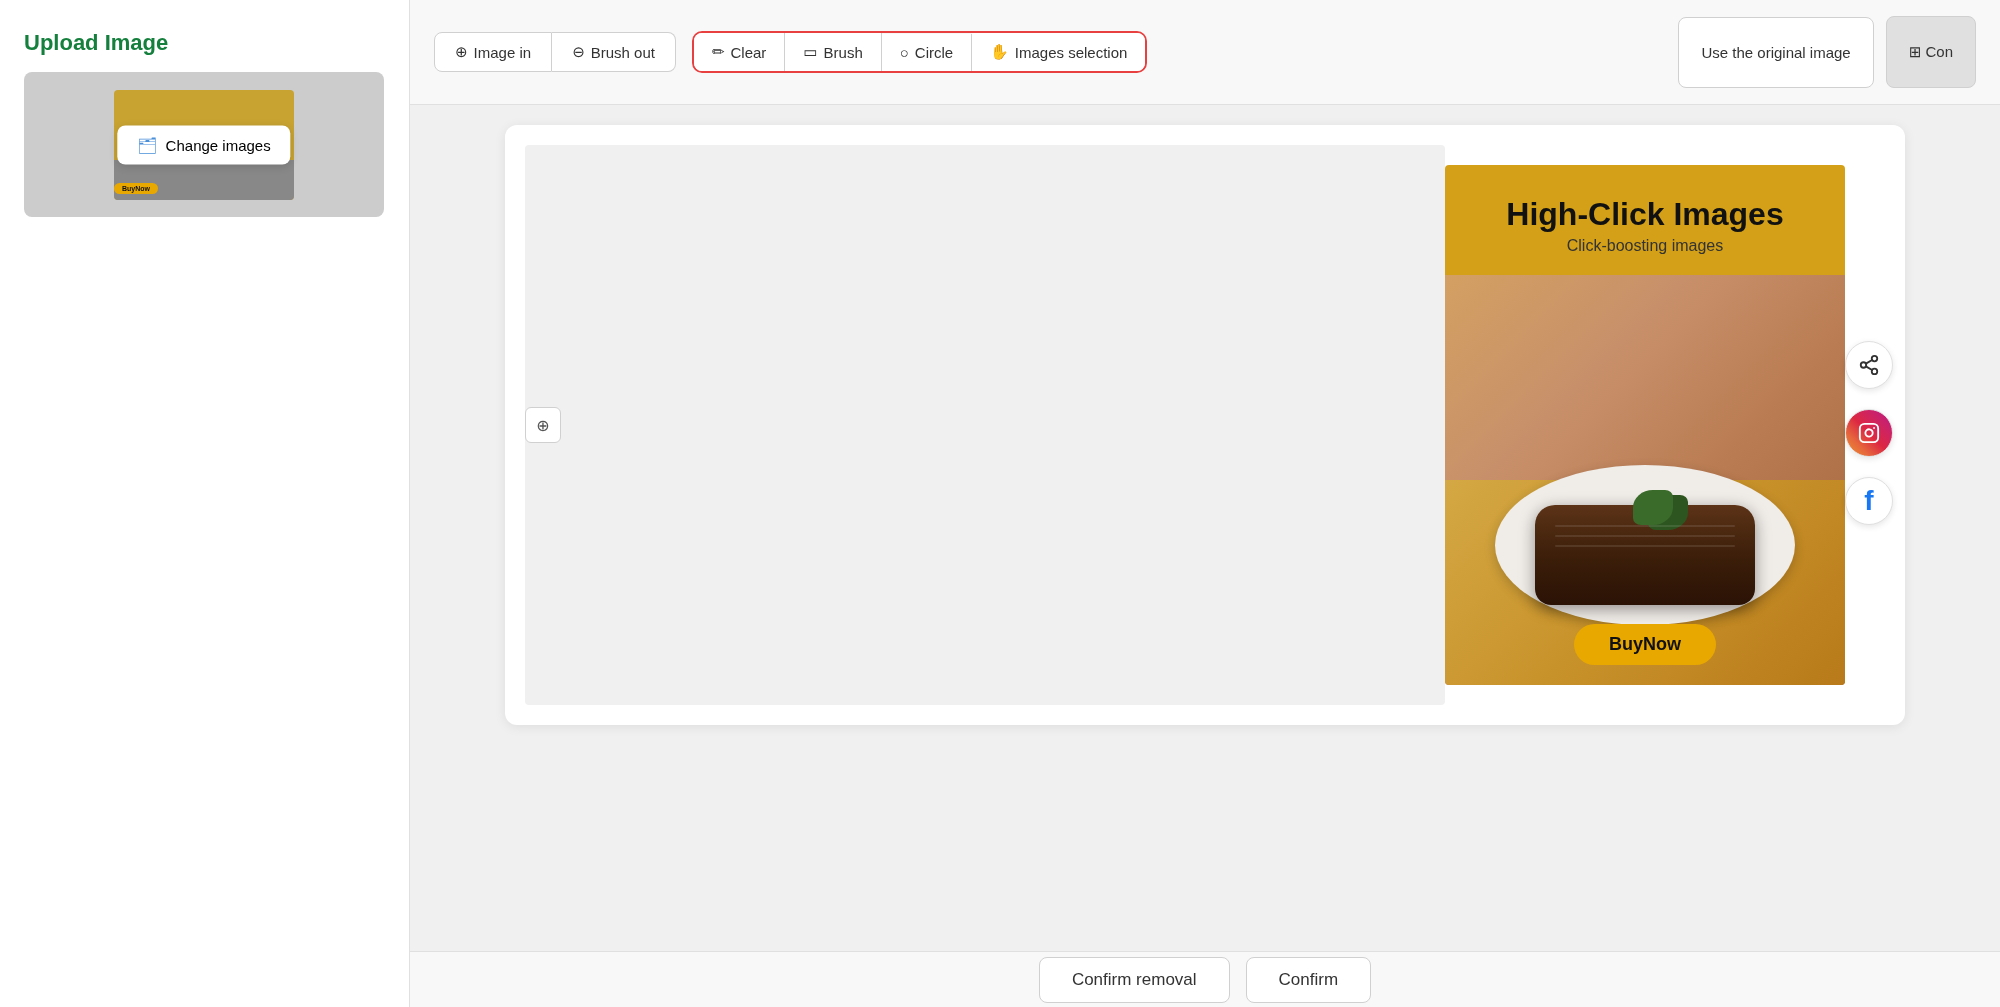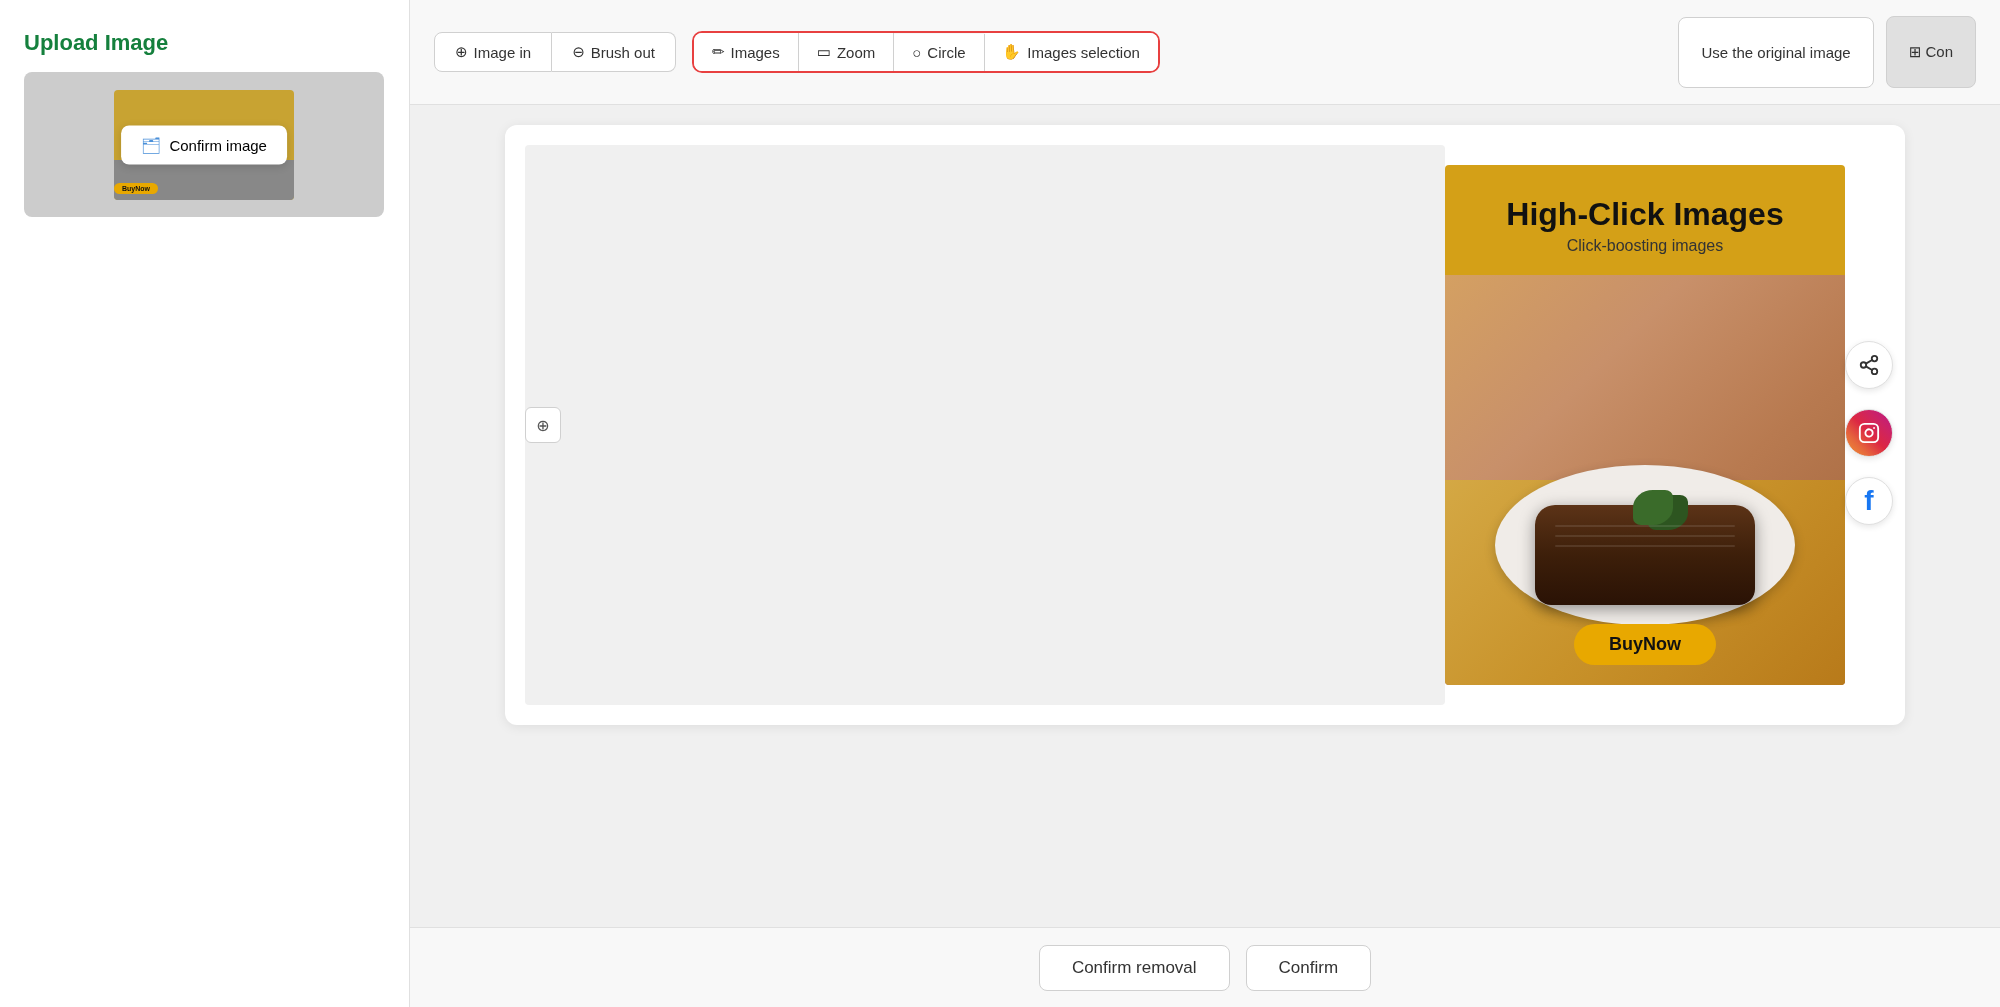--- a/index.html
+++ b/index.html
@@ -380,21 +380,21 @@
     
     .bottom-bar {
       background: #f8f8f8;
       border-top: 1px solid #e0e0e0;
       padding: 16px 24px;
       display: flex;
       align-items: center;
       justify-content: center;
       gap: 16px;
       flex-shrink: 0;
-      height: 80px;
+      height: 56px;
     }
     .bottom-btn {
       background: white;
       border: 1px solid #d0d0d0;
       border-radius: 8px;
       padding: 12px 32px;
       font-size: 17px;
       cursor: pointer;
       color: #333;
       font-weight: 400;
@@ -420,21 +420,21 @@
         <div style="background:#c8a332; width:100%; padding:8px; text-align:center;">
           <div class="preview-ad-title">High-Click Images</div>
           <div class="preview-ad-sub">Click-boosting images</div>
         </div>
         <div class="preview-ad-bottom">
           <div class="preview-ad-btn">BuyNow</div>
         </div>
       </div>
       <button class="change-image-btn">
         <span class="folder-icon">🗂</span>
-        <span>Confirm image</span>
+        <span>Change images</span>
       </button>
     </div>
   </div>
 </div>
 
 <div class="main">
 
   <div class="toolbar">
 
     <div class="toolbar-group">
@@ -444,25 +444,25 @@
       </button>
       <button class="toolbar-btn" style="border-radius:0 8px 8px 0; border-left:none;">
         <span>⊖</span>
         <span>Brush out</span>
       </button>
     </div>
 
     <div class="toolbar-selection-group">
       <button class="toolbar-sel-btn">
         <span>✏</span>
-        <span>Images</span>
+        <span>Clear</span>
       </button>
       <button class="toolbar-sel-btn">
         <span>▭</span>
-        <span>Zoom</span>
+        <span>Brush</span>
       </button>
       <button class="toolbar-sel-btn">
         <span>○</span>
         <span>Circle</span>
       </button>
       <button class="toolbar-sel-btn">
         <span>✋</span>
         <span>Images selection</span>
       </button>
     </div>

